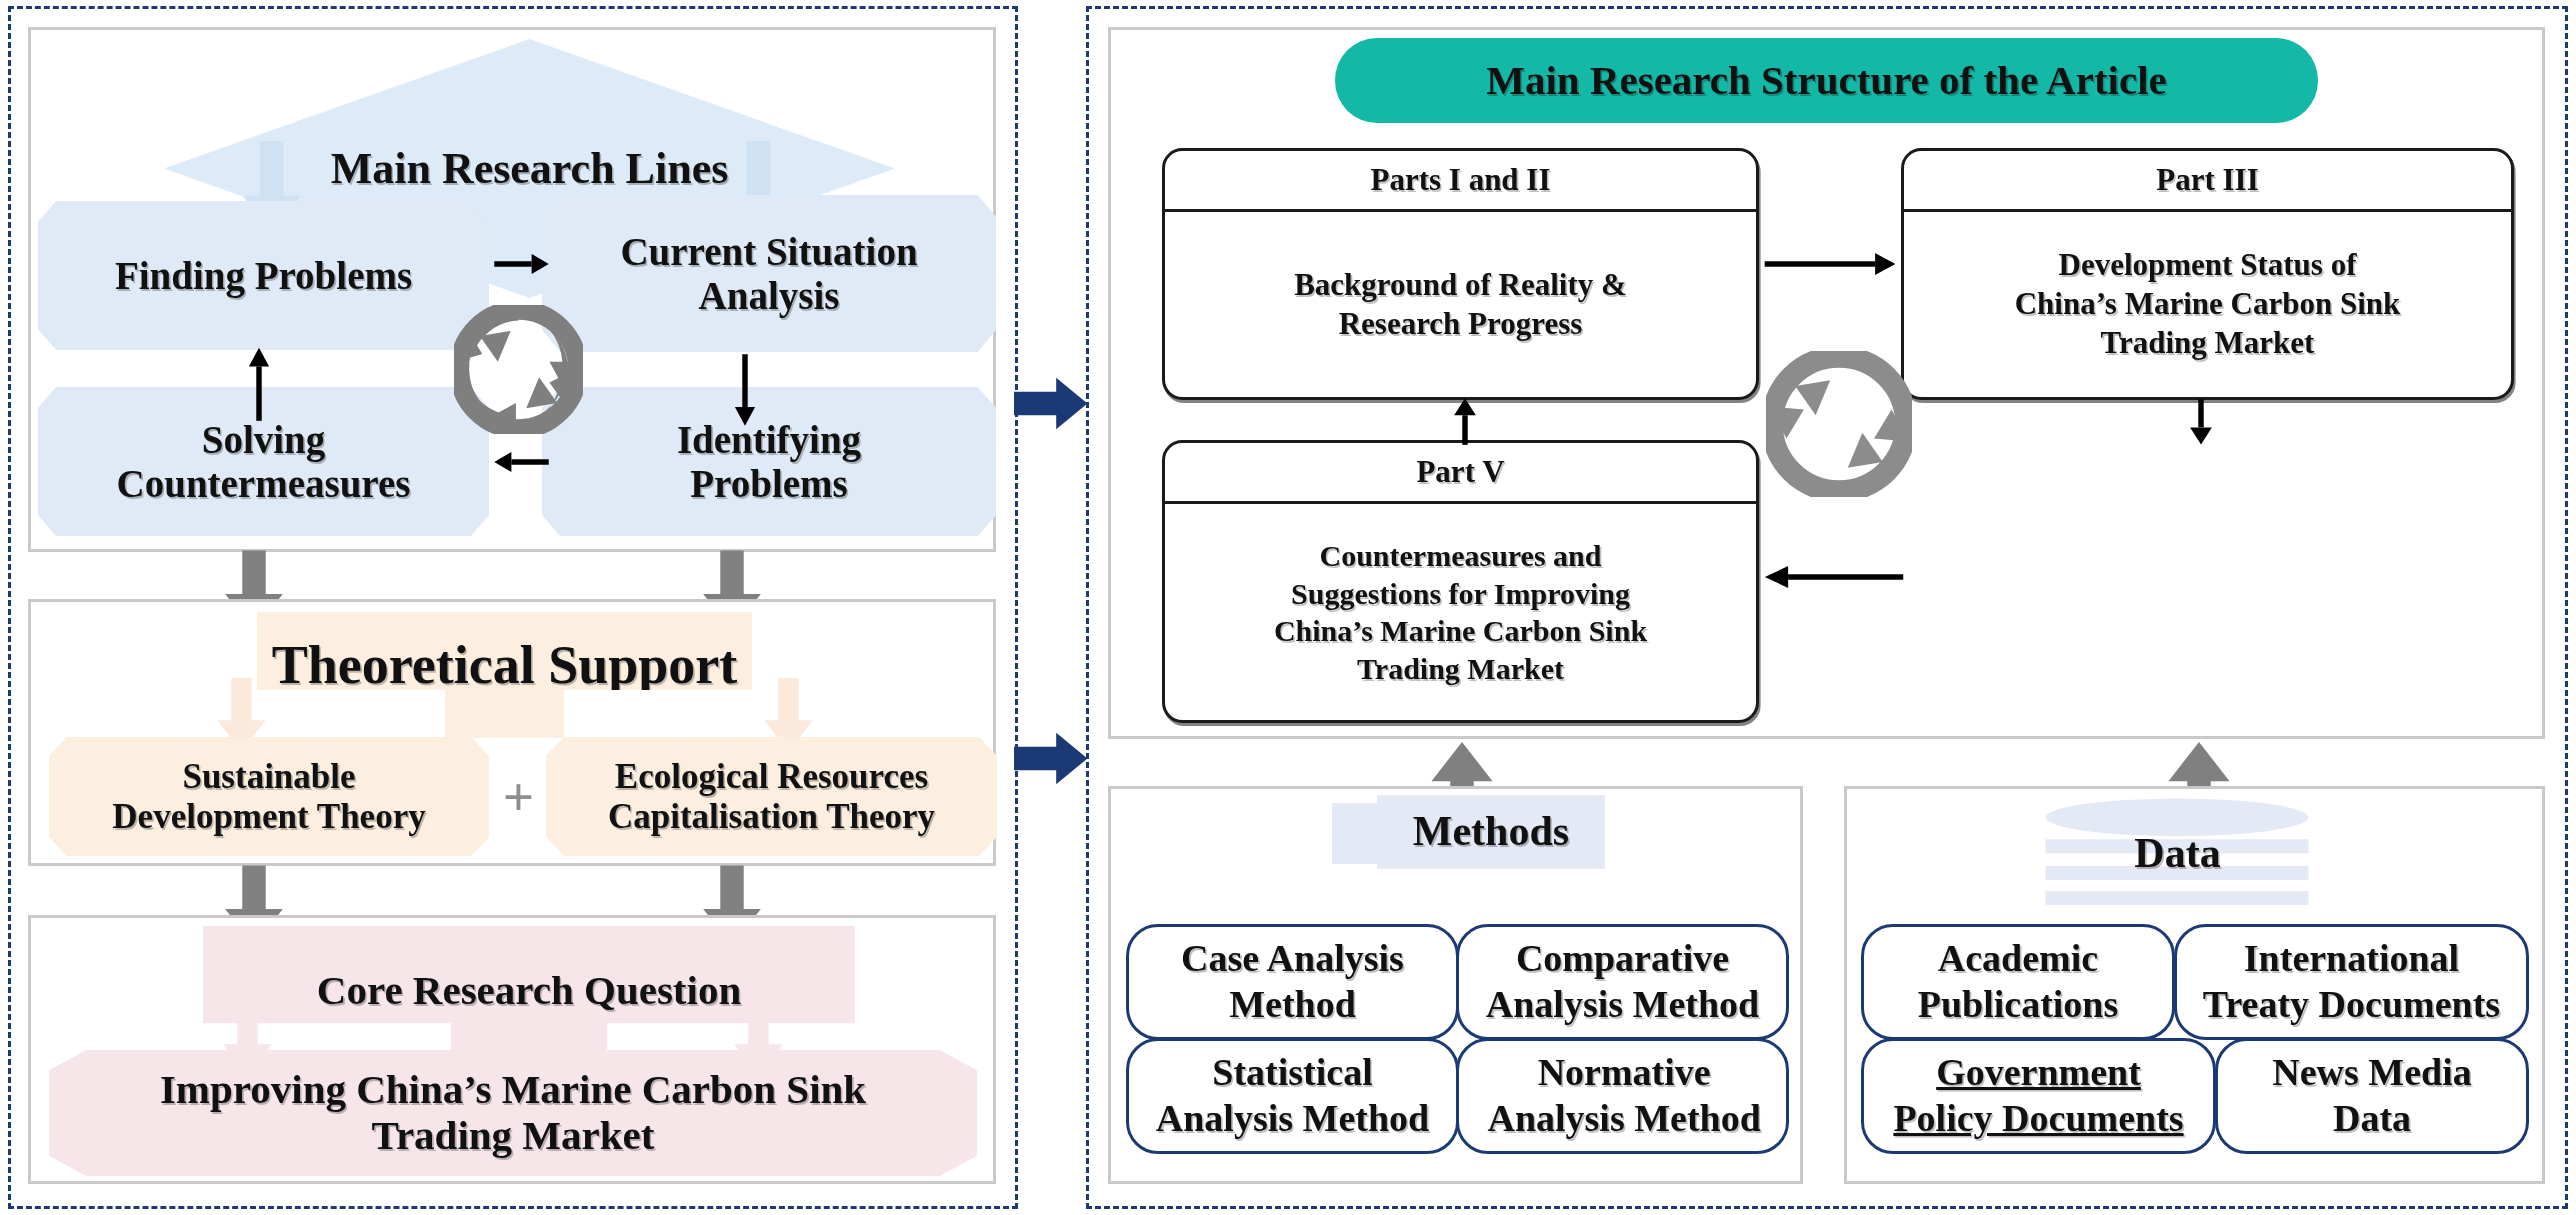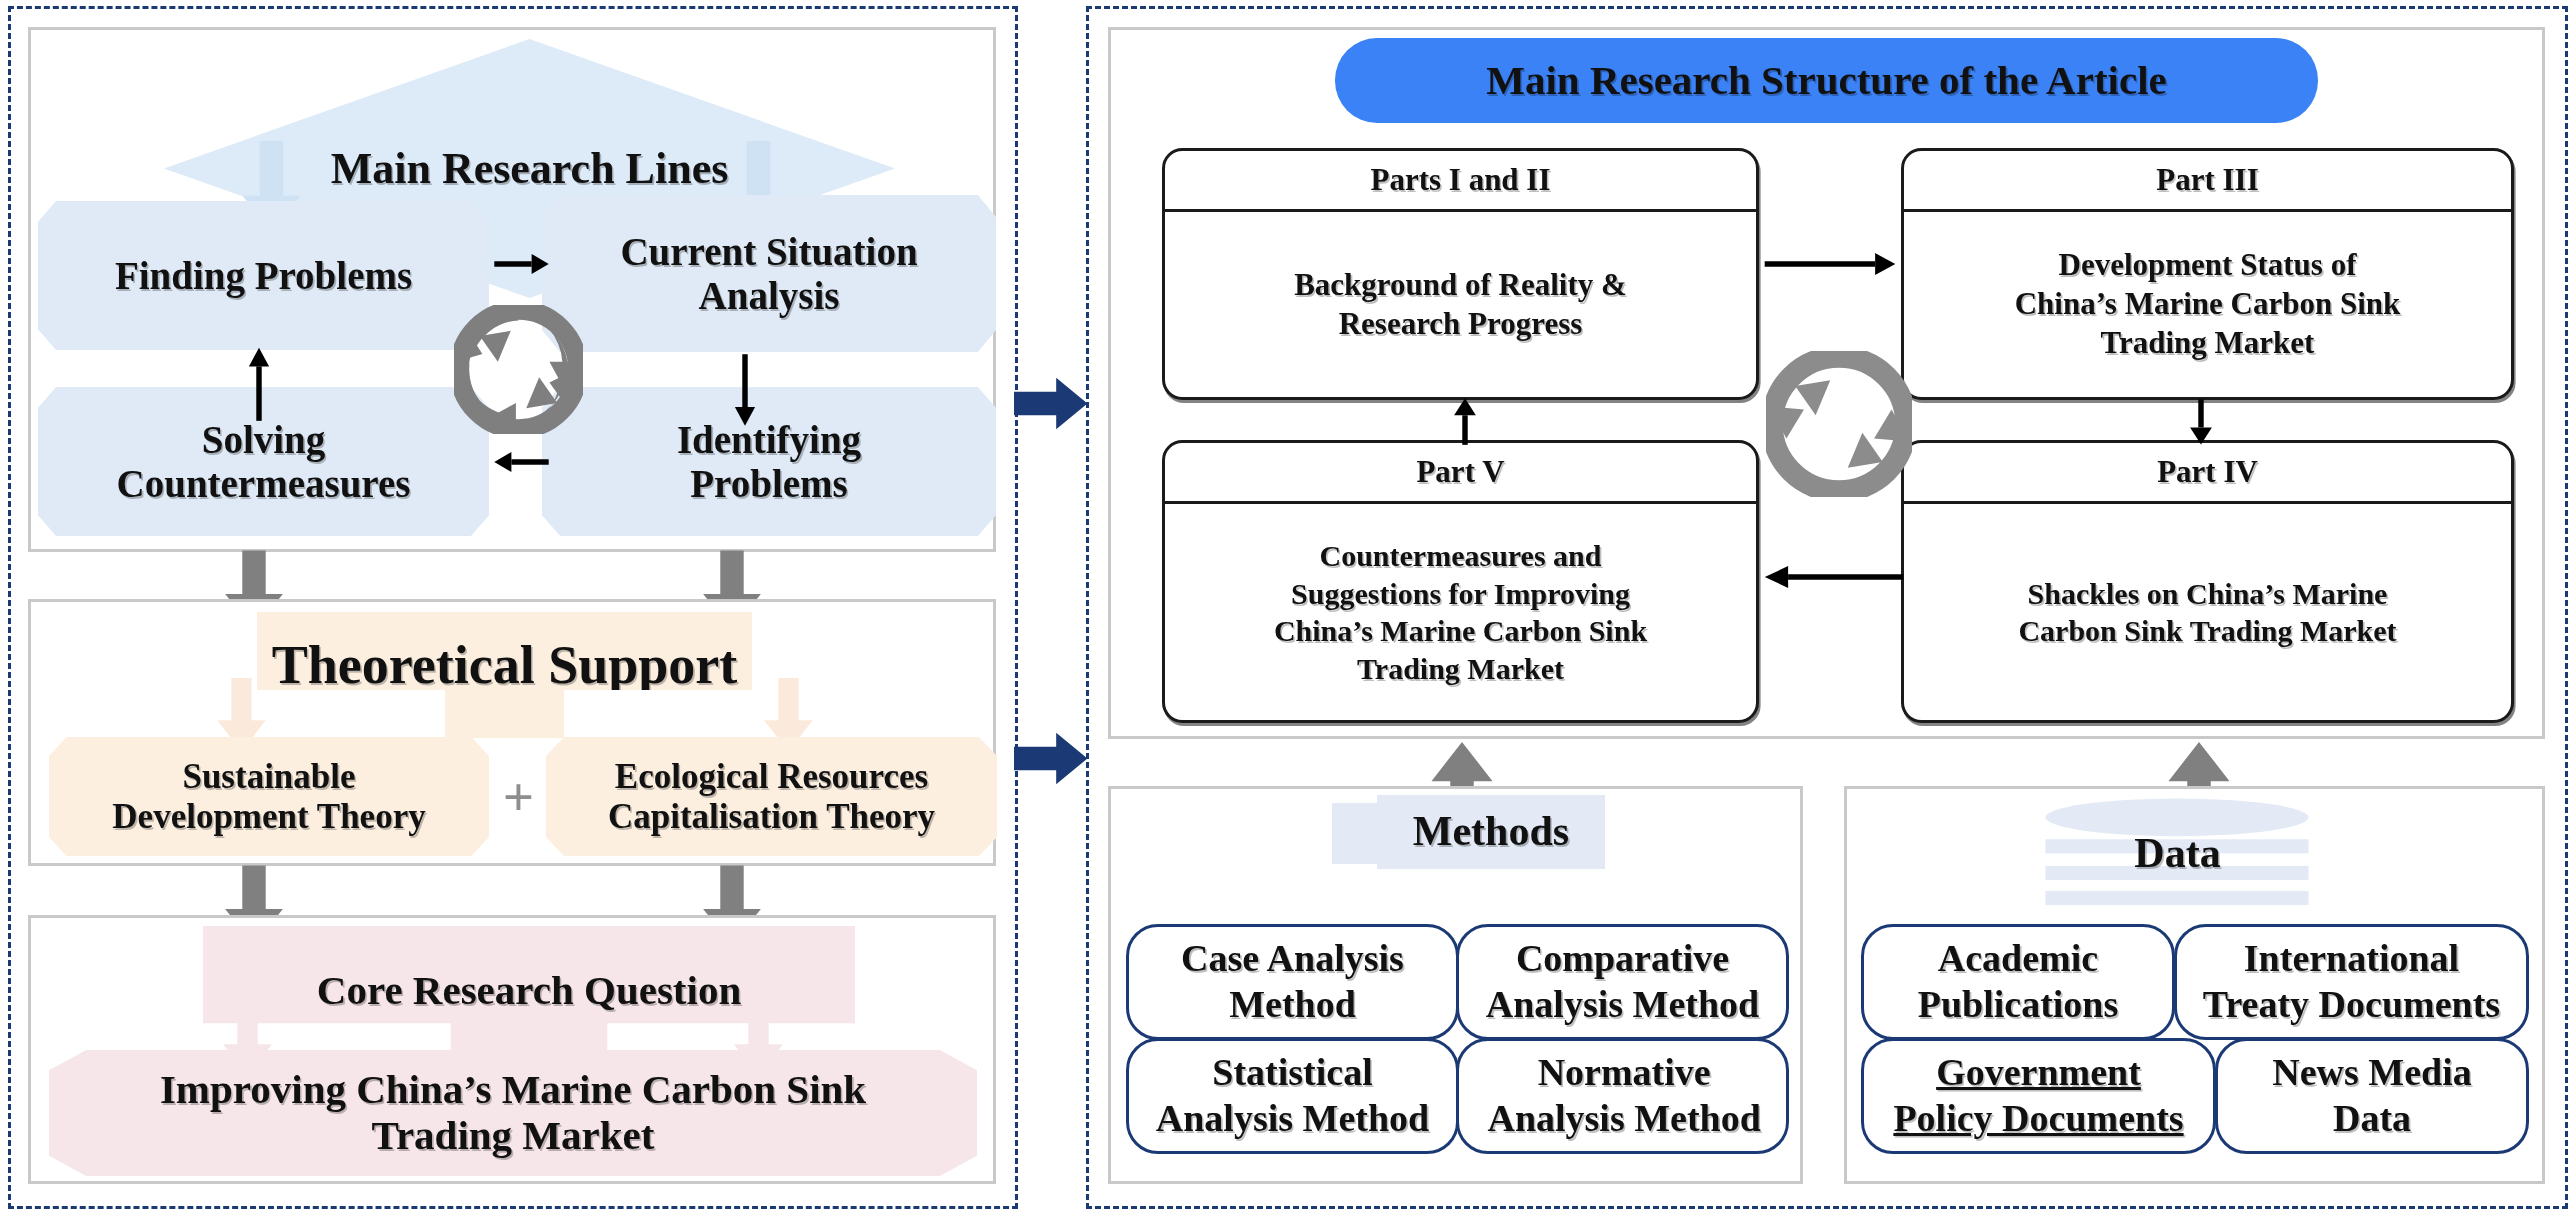--- a/index.html
+++ b/index.html
@@ -174,21 +174,21 @@
     <polygon points="0,20 54,20 54,2 94,35 54,68 54,50 0,50" fill="#1b3a75"></polygon>
   </svg>
   <svg class="navyarrow" style="left:1014px;top:731px;width:75px;height:55px;" viewBox="0 0 96 70" width="75" height="55">
     <polygon points="0,20 54,20 54,2 94,35 54,68 54,50 0,50" fill="#1b3a75"></polygon>
   </svg>
 
   <div class="dashed" id="right-panel"></div>
 
   <div class="gbox" style="left:1108px;top:27px;width:1437px;height:712px;"></div>
 
-  <div class="node txtsh" style="left:1335px;top:38px;width:983px;height:85px;background:#3b82f6;border-radius:42px;font-size:41px;">
+  <div class="node txtsh" style="left:1335px;top:38px;width:983px;height:85px;background:#14b8a6;border-radius:42px;font-size:41px;">
     <span>Main Research Structure of the Article</span>
   </div>
 
   <div class="partcard" style="left:1162px;top:148px;width:597px;height:252px;">
     <div class="phead txtsh">Parts I and II</div>
     <div class="pbody txtsh" style="white-space:pre-line;">Background of Reality &amp;
 Research Progress</div>
   </div>
 
   <div class="partcard" style="left:1901px;top:148px;width:613px;height:252px;">
@@ -199,25 +199,20 @@
   </div>
 
   <div class="partcard" style="left:1162px;top:440px;width:597px;height:283px;">
     <div class="phead txtsh">Part V</div>
     <div class="pbody txtsh" style="white-space:pre-line;font-size:30px;">Countermeasures and
 Suggestions for Improving
 China’s Marine Carbon Sink
 Trading Market</div>
   </div>
 
-  <div class="partcard" style="left:1901px;top:440px;width:613px;height:283px;">
-    <div class="phead txtsh">Part IV</div>
-    <div class="pbody txtsh" style="white-space:pre-line;font-size:30px;">Shackles on China’s Marine
-Carbon Sink Trading Market</div>
-  </div>
 
   <svg style="position:absolute;left:1764px;top:250px;width:132px;height:28px;" viewBox="0 0 168 36" width="132" height="28">
     <line x1="0" y1="18" x2="142" y2="18" stroke="#000" stroke-width="7"></line>
     <polygon points="142,4 168,18 142,32" fill="#000"></polygon>
   </svg>
   <svg style="position:absolute;left:2187px;top:399px;width:28px;height:46px;" viewBox="0 0 36 58" width="28" height="46">
     <line x1="18" y1="0" x2="18" y2="36" stroke="#000" stroke-width="7"></line>
     <polygon points="4,36 32,36 18,58" fill="#000"></polygon>
   </svg>
   <svg style="position:absolute;left:1764px;top:563px;width:140px;height:28px;" viewBox="0 0 178 36" width="140" height="28">

